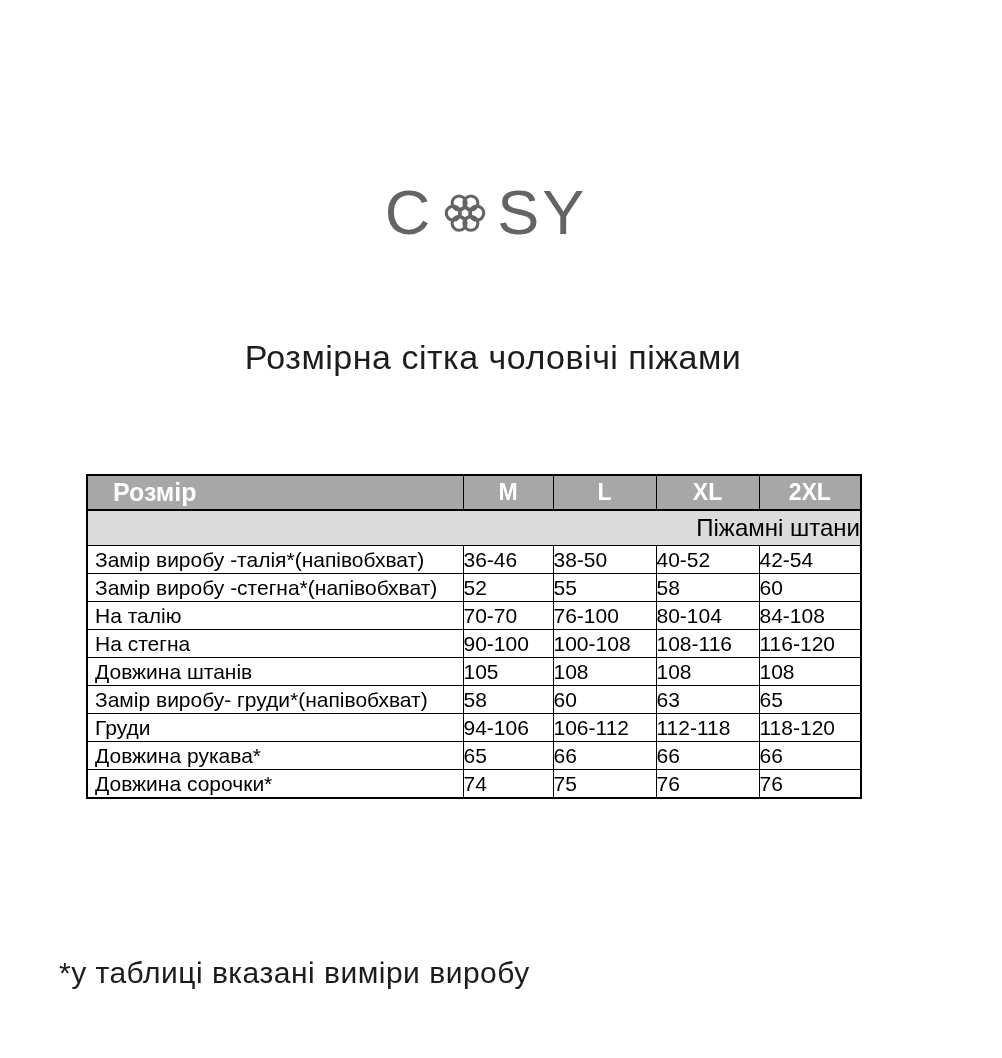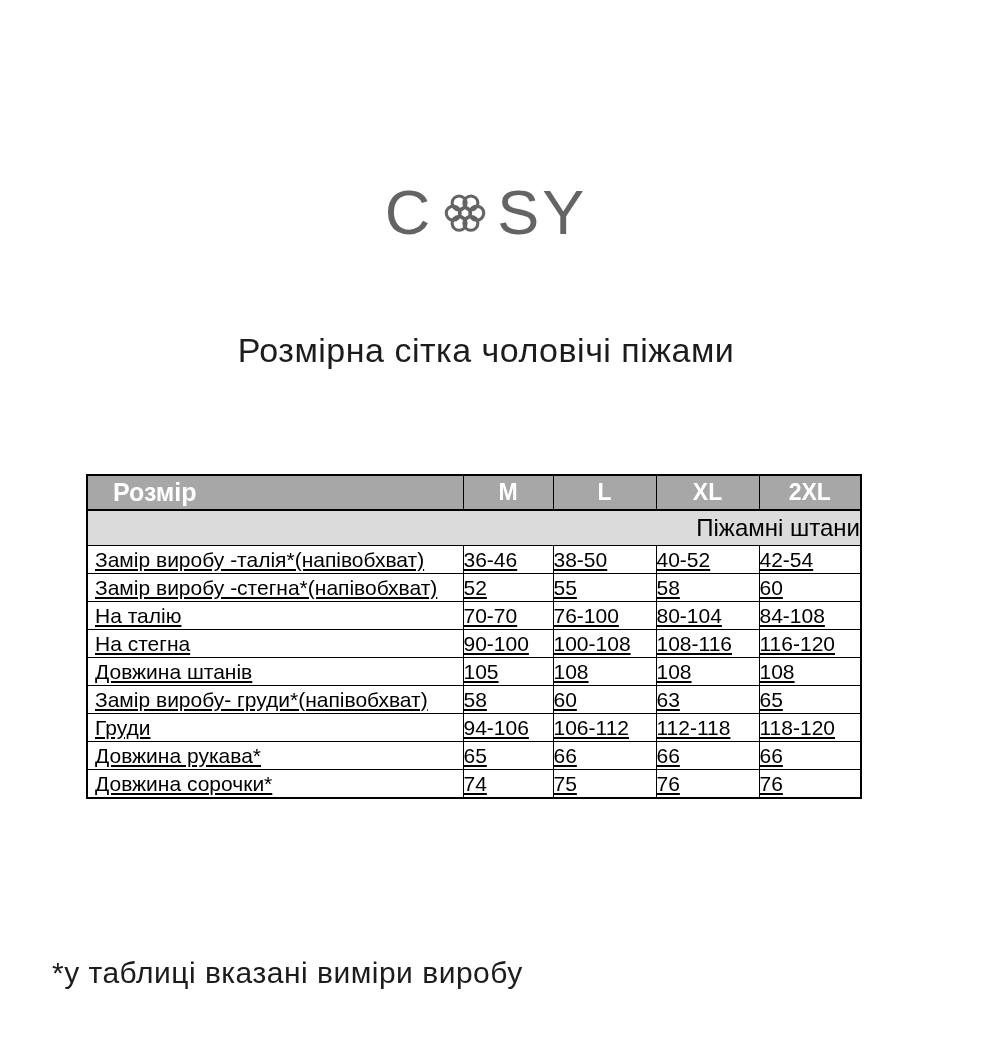--- a/index.html
+++ b/index.html
@@ -35,21 +35,21 @@
     margin:0 4px;
     display:block;
   }
 
   
   .title{
     position:absolute;
     top:331px;
     left:0;
     width:972px;
-    margin:0;
+    margin:7px;
     text-align:center;
     font-size:34px;
     font-weight:300;
     color:#1c1c1c;
     letter-spacing:0.5px;
   }
 
   
   table.size-table{
     position:absolute;
@@ -85,33 +85,32 @@
     background:var(--section-bg,#dbdbdb);
     height:34px;
     font-weight:normal;
     font-size:24px;
     text-align:right;
     padding-left:8px;
   }
   tr.data-row td{
     height:27px;
     background:#fff;
-    text-decoration:underline;
   }
   tr.data-row td.row-label{
     text-align:left;
     padding-left:7px;
   }
   tr.data-row td.row-value{
   }
 
   
   .footnote{
     position:absolute;
-    left:52px;
+    left:59px;
     top:956px;
     font-size:30px;
     font-weight:300;
     color:#1c1c1c;
     letter-spacing:0.5px;
   }
 </style>
 </head>
 <body>
 

